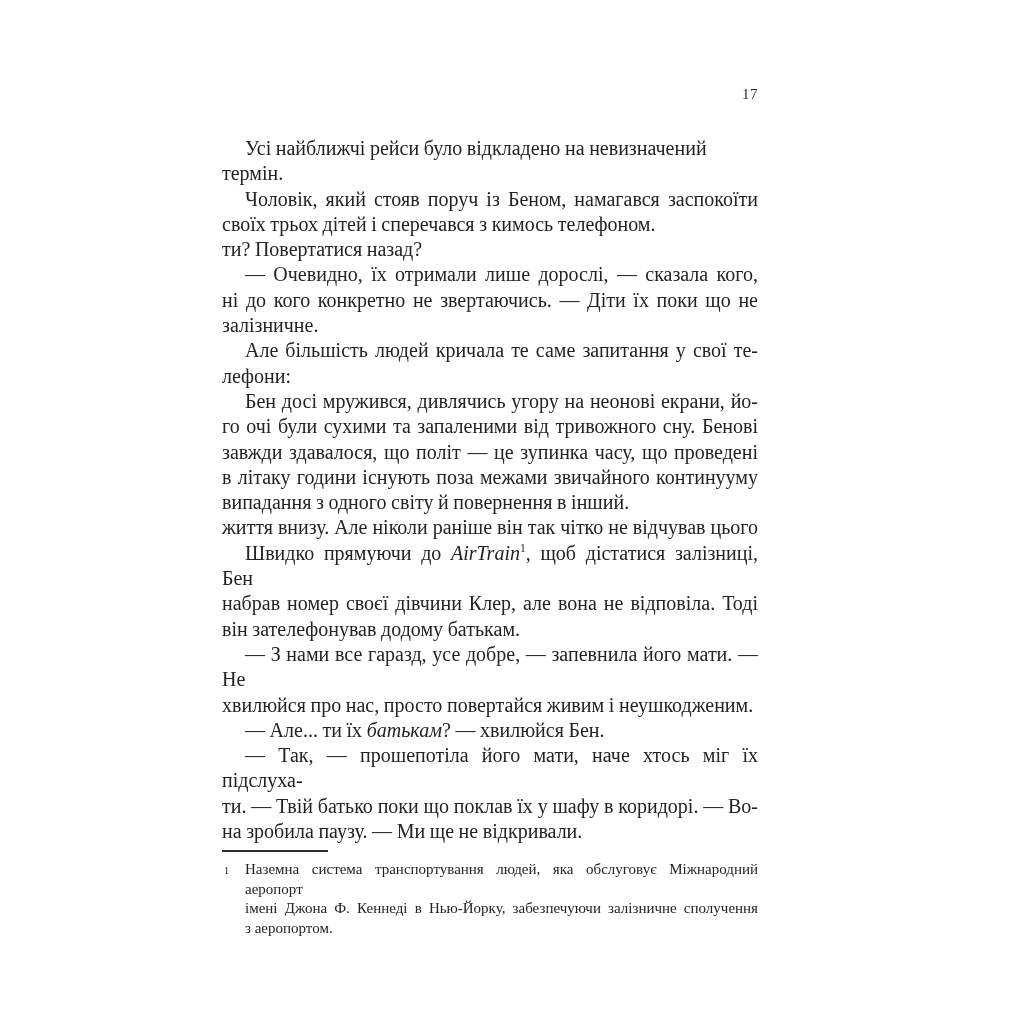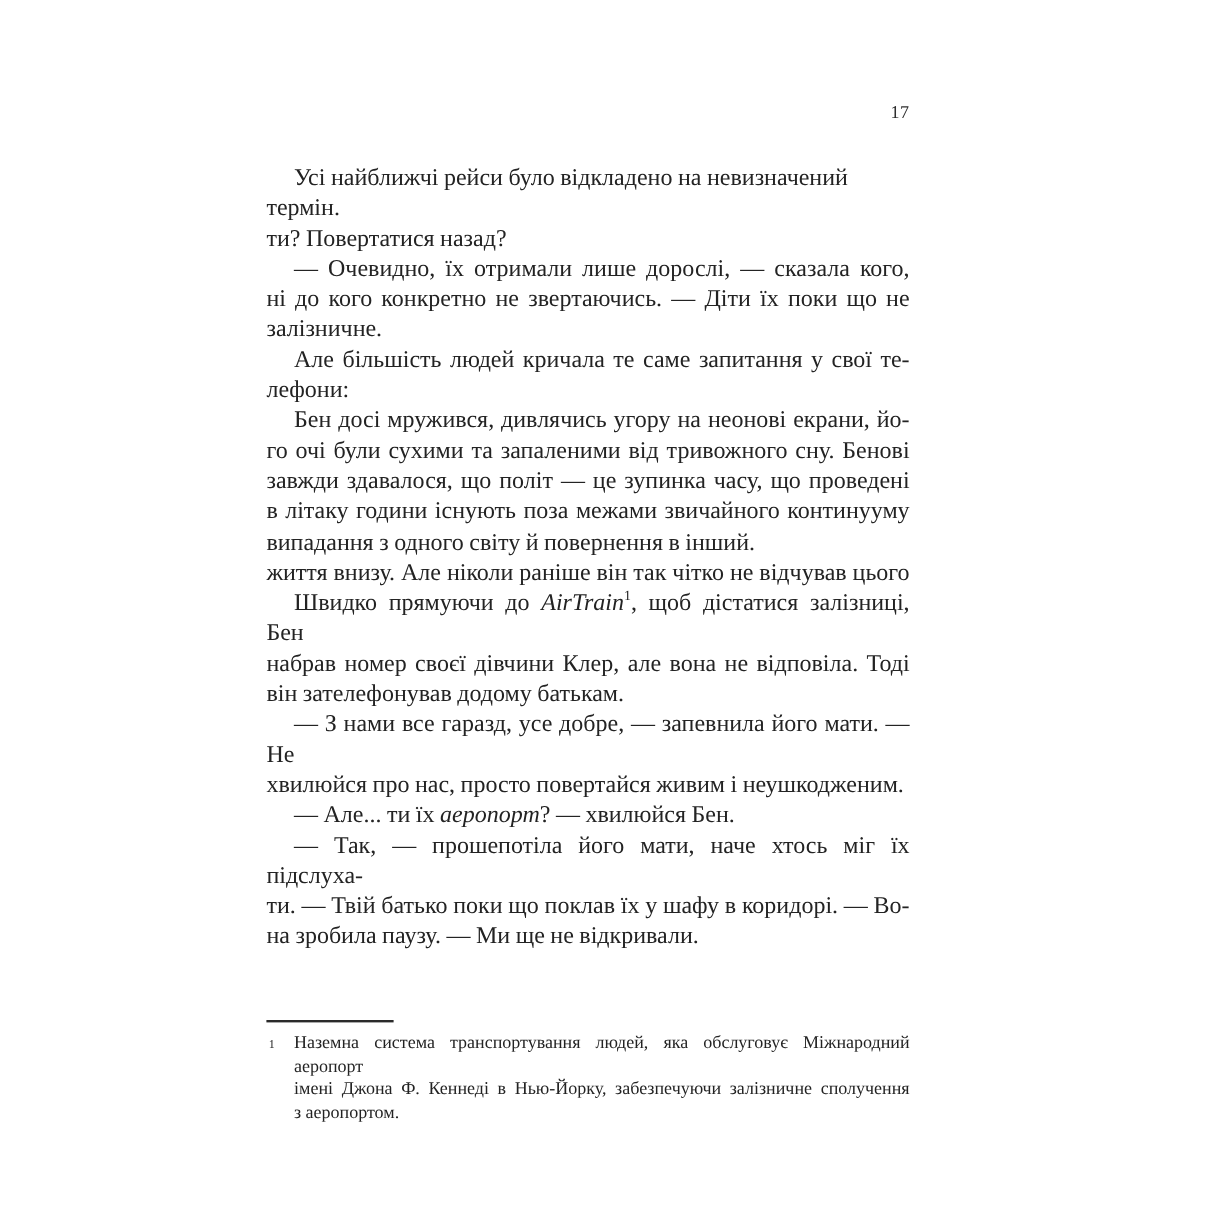--- a/index.html
+++ b/index.html
@@ -82,20 +82,24 @@
 <body>
 
 <div class="book-page">
   <div class="page-number">17</div>
 
   <div class="body-text">
       <div class="paragraph">
         <div class="line end indent"><span>Усі найближчі рейси було відкладено на невизначений термін.</span></div>
       </div>
       <div class="paragraph">
+        <div class="line indent"><span>Чоловік, який стояв поруч із Беном, намагався заспокоїти</span></div>
+        <div class="line end"><span>своїх трьох дітей і сперечався з кимось телефоном.</span></div>
+      </div>
+      <div class="paragraph">
         <div class="line end"><span>ти? Повертатися назад?</span></div>
       </div>
       <div class="paragraph">
         <div class="line indent"><span>— Очевидно, їх отримали лише дорослі, — сказала кого,</span></div>
         <div class="line"><span>ні до кого конкретно не звертаючись. — Діти їх поки що не</span></div>
         <div class="line end"><span>залізничне.</span></div>
       </div>
       <div class="paragraph">
         <div class="line indent"><span>Але більшість людей кричала те саме запитання у свої те-</span></div>
         <div class="line end"><span>лефони:</span></div>
@@ -111,21 +115,21 @@
       <div class="paragraph">
         <div class="line indent"><span>Швидко прямуючи до </span><span class="it">AirTrain</span><sup class="fn-ref">1</sup><span>, щоб дістатися залізниці, Бен</span></div>
         <div class="line"><span>набрав номер своєї дівчини Клер, але вона не відповіла. Тоді</span></div>
         <div class="line end"><span>він зателефонував додому батькам.</span></div>
       </div>
       <div class="paragraph">
         <div class="line indent"><span>— З нами все гаразд, усе добре, — запевнила його мати. — Не</span></div>
         <div class="line end"><span>хвилюйся про нас, просто повертайся живим і неушкодженим.</span></div>
       </div>
       <div class="paragraph">
-        <div class="line end indent"><span>— Але... ти їх </span><span class="it">аеропорт</span><span>? — хвилюйся Бен.</span></div>
+        <div class="line end indent"><span>— Але... ти їх </span><span class="it">батькам</span><span>? — хвилюйся Бен.</span></div>
       </div>
       <div class="paragraph">
         <div class="line indent"><span>— Так, — прошепотіла його мати, наче хтось міг їх підслуха-</span></div>
         <div class="line"><span>ти. — Твій батько поки що поклав їх у шафу в коридорі. — Во-</span></div>
         <div class="line end"><span>на зробила паузу. — Ми ще не відкривали.</span></div>
       </div>
     </div>
 
   <div class="footnote-rule"></div>
 

